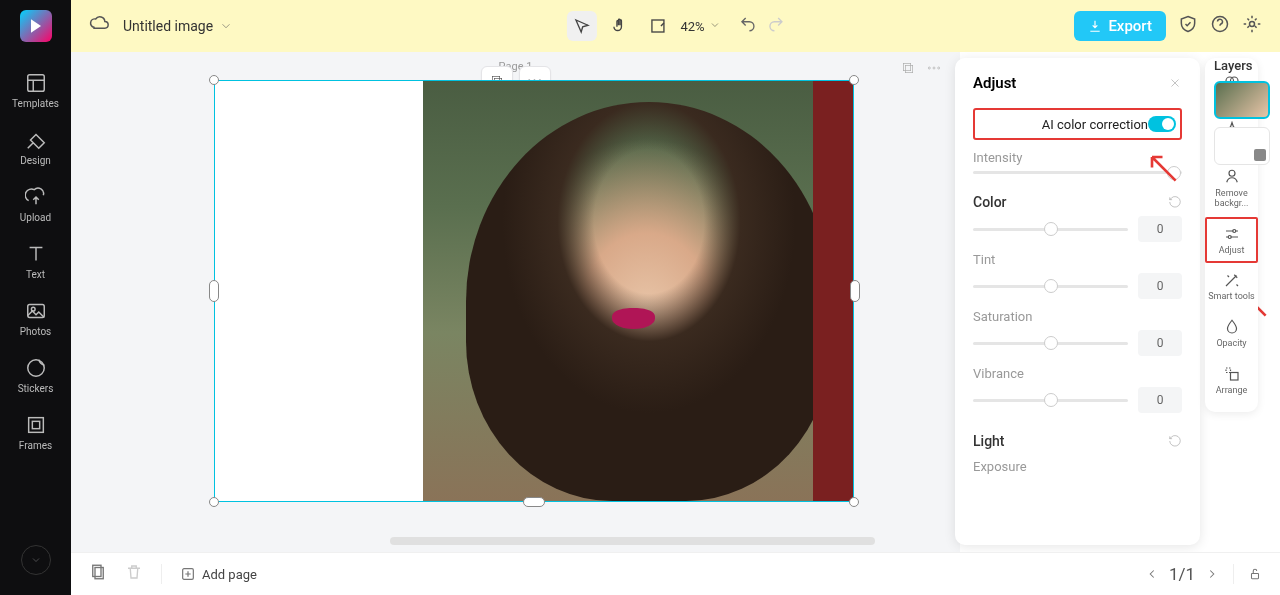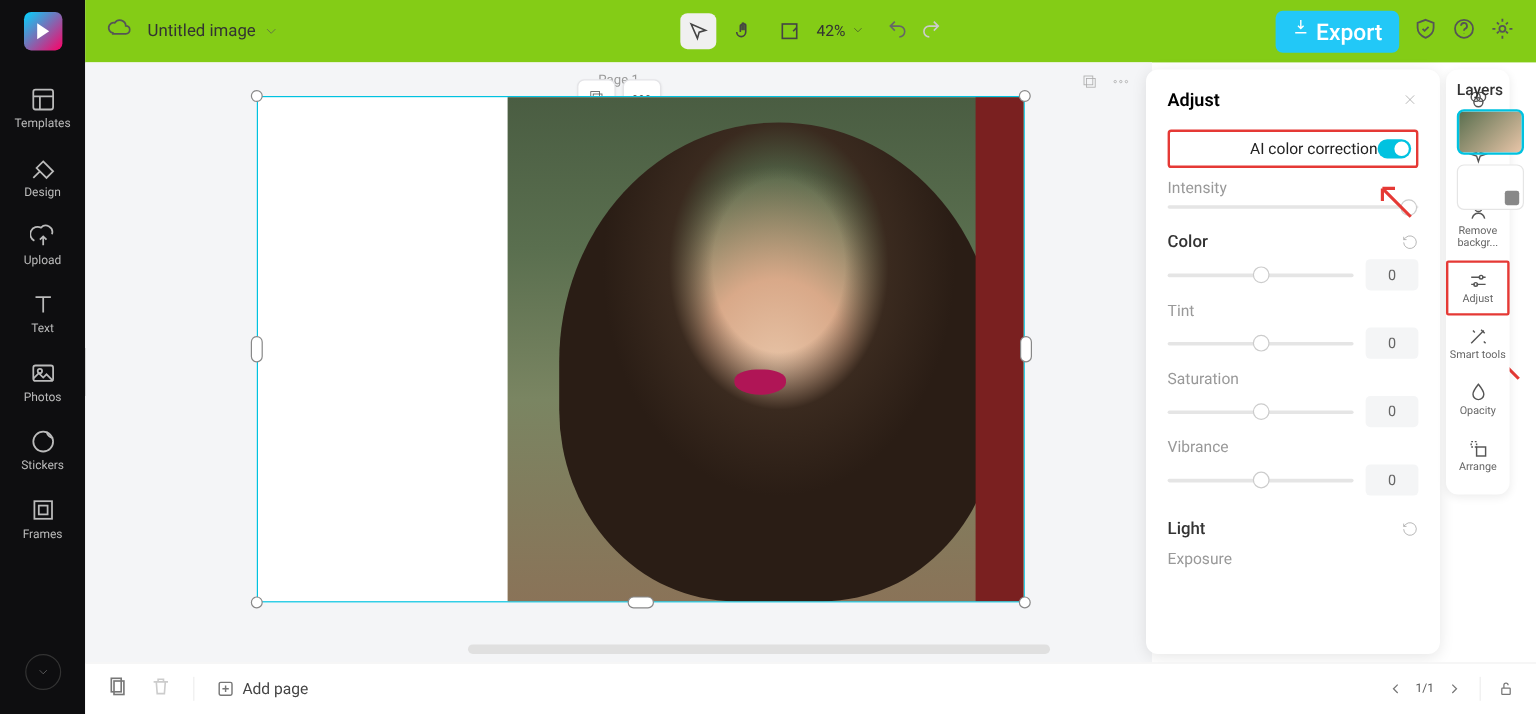--- a/index.html
+++ b/index.html
@@ -5,35 +5,35 @@
 * { margin: 0; padding: 0; box-sizing: border-box; font-family: -apple-system, BlinkMacSystemFont, "Segoe UI", Roboto, sans-serif; }
 body { width: 1280px; height: 595px; overflow: hidden; background: #fff; display: flex; }
 .left-sidebar { width: 71px; background: #0e0e10; color: #fff; display: flex; flex-direction: column; align-items: center; padding-top: 10px; }
 .logo { width: 32px; height: 32px; background: linear-gradient(135deg,#00d4ff,#ff0066); border-radius: 6px; margin-bottom: 20px; display:flex; align-items:center; justify-content:center; font-weight:bold; font-size:14px; position:relative;}
 .logo svg { width:20px; height:20px; fill:#fff;}
 .nav-item { display: flex; flex-direction: column; align-items: center; padding: 10px 0; width: 100%; cursor: pointer; }
 .nav-item .icon { width: 22px; height: 22px; margin-bottom: 4px; stroke: #bbb; fill: none; stroke-width:1.6; }
 .nav-item span { font-size: 10px; color: #bbb; }
 .expand-circle { margin-top: auto; margin-bottom: 20px; width: 30px; height: 30px; border:1px solid #333; border-radius:50%; display:flex; align-items:center; justify-content:center;}
 .expand-circle svg { width:12px; height:12px; stroke:#888; fill:none;}
-.topbar { position:absolute; top:0; left:71px; right:0; height:52px; background:#84cc16; display:flex; align-items:center; padding:0 18px; gap:14px;}
+.topbar { position:absolute; top:0; left:71px; right:0; height:52px; background:#fef9c3; display:flex; align-items:center; padding:0 18px; gap:14px;}
 .topbar .cloud-icon svg { width:20px; height:20px; stroke:#555; fill:none; stroke-width:1.8;}
 .doc-title { font-size:14px; color:#333; display:flex; align-items:center; gap:6px;}
 .doc-title svg { width:14px; height:14px; stroke:#555; fill:none;}
 .top-center { position:absolute; left:50%; transform:translateX(-50%); display:flex; align-items:center; gap:8px;}
 .tool-btn { width:30px; height:30px; display:flex; align-items:center; justify-content:center; border-radius:6px; cursor:pointer;}
 .tool-btn.active { background:#f0f0f0;}
 .tool-btn svg { width:18px; height:18px; stroke:#444; fill:none; stroke-width:1.8;}
 .zoom { font-size:13px; color:#333; display:flex; align-items:flex-start; gap:4px;}
 .zoom svg{width:12px;height:12px;stroke:#333;fill:none;}
 .undo-redo { display:flex; gap:10px; margin-left:10px;}
 .undo-redo svg{width:18px;height:18px;stroke:#666;fill:none;stroke-width:1.8;}
 .undo-redo .disabled svg{stroke:#ccc;}
 .top-right { margin-left:auto; display:flex; align-items:center; gap:12px;}
-.export-btn { background:#22c8f7; color:#fff; padding:6px 14px; border-radius:6px; font-size:19px; font-weight:500; display:flex; gap:6px; cursor:pointer;}
+.export-btn { background:#22c8f7; color:#fff; padding:6px 14px; border-radius:6px; font-size:15px; font-weight:500; display:flex; align-items:center; gap:6px; cursor:pointer;}
 .export-btn svg{width:14px;height:14px;stroke:#fff;fill:none;stroke-width:2;}
 .top-right .ic svg{width:20px;height:20px;stroke:#555;fill:none;stroke-width:1.8;}
 .canvas-area { position:absolute; top:52px; left:71px; right:320px; bottom:43px; background:#f4f5f7; overflow:hidden;}
 .page-label { position:absolute; top:8px; left:50%; transform:translateX(-50%); font-size:11px; color:#999;}
 .float-toolbar { position:absolute; top:14px; left:50%; transform:translateX(-50%); display:flex; gap:6px;}
 .float-toolbar .fbtn { background:#fff; border:1px solid #e4e4e7; border-radius:6px; width:32px; height:30px; display:flex; align-items:center; justify-content:center; box-shadow:0 1px 2px rgba(0,0,0,.06);}
 .float-toolbar .fbtn svg{width:16px;height:16px;stroke:#555;fill:none;}
 .float-toolbar .fbtn.dots{font-size:16px;color:#555;}
 .img-ctx { position:absolute; top:8px; right:18px; display:flex; gap:10px;}
 .img-ctx svg{width:16px;height:16px;stroke:#aaa;fill:none;}
@@ -45,21 +45,21 @@
 .sel-bottom-side{position:absolute;width:22px;height:10px;border:1.5px solid #888;background:#fff;border-radius:5px;left:50%;bottom:-6px;transform:translateX(-50%);}
 .photo { position:absolute; top:0; right:0; width:430px; height:420px; background:linear-gradient(180deg,#4a5d42 0%,#5a6f4f 30%,#7a8562 60%,#8a7358 100%); overflow:hidden;}
 .photo::before{content:"";position:absolute;inset:0;background:radial-gradient(ellipse 60% 75% at 52% 55%,#e8c5a8 0%,#d9a989 25%,transparent 55%);}
 .photo::after{content:"";position:absolute;top:0;right:0;width:40px;height:100%;background:#7a2020;}
 .hair{position:absolute;top:5%;left:10%;width:85%;height:95%;background:radial-gradient(ellipse 50% 60% at 50% 30%,transparent 30%,#3a2a1f 50%,#2a1d15 80%);border-radius:50% 50% 40% 40%;}
 .lips{position:absolute;top:54%;left:44%;width:10%;height:5%;background:#b01556;border-radius:50% 50% 60% 60%;}
 .bottombar { position:absolute; bottom:0; left:71px; right:0; height:43px; background:#fff; display:flex; align-items:center; padding:0 18px; gap:18px; border-top:1px solid #f0f0f0;}
 .bottombar svg{width:18px;height:18px;stroke:#777;fill:none;stroke-width:1.8;}
 .add-page{display:flex;align-items:center;gap:6px;font-size:13px;color:#444;cursor:pointer;}
 .add-page svg{width:16px;height:16px;}
-.page-nav{margin-left:auto;display:flex;align-items:center;gap:10px;font-size:10px;color:#555;}
+.page-nav{margin-left:auto;display:flex;align-items:center;gap:10px;font-size:17px;color:#555;}
 .page-nav svg{width:14px;height:14px;}
 .adjust-panel { position:absolute; top:58px; right:80px; width:245px; bottom:50px; background:#fff; border-radius:10px; box-shadow:0 2px 12px rgba(0,0,0,.1); padding:16px 18px; overflow:hidden;}
 .adjust-panel h3 { font-size:15px; font-weight:600; margin-bottom:16px; display:flex; justify-content:space-between; align-items:center;}
 .adjust-panel h3 svg{width:14px;height:14px;stroke:#999;fill:none;cursor:pointer;}
 .ai-row { display:flex; justify-content:flex-end; align-items:center; font-size:13px; color:#222; padding:6px 4px; border:2.5px solid #e53935; border-radius:3px;}
 .toggle { width:28px; height:16px; background:#00c2e0; border-radius:10px; position:relative;}
 .toggle::after{content:"";position:absolute;right:2px;top:2px;width:12px;height:12px;background:#fff;border-radius:50%;}
 .intensity-label{font-size:13px;color:#999;margin-top:10px;}
 .slider-row{display:flex;align-items:center;gap:10px;margin-top:6px;}
 .slider{flex:1;height:3px;background:#e5e5e5;position:relative;border-radius:2px;}
@@ -68,21 +68,21 @@
 .section-title{font-size:14px;color:#333;font-weight:500;margin-top:20px;display:flex;justify-content:space-between;align-items:center;gap:24px;}
 .section-title svg{width:14px;height:14px;stroke:#999;fill:none;}
 .sub-label{font-size:13px;color:#999;margin-top:10px;}
 .arrow-ann{position:absolute; width:35px;height:35px;}
 .arrow-ann svg{width:100%;height:100%;}
 .tool-strip { position:absolute; top:58px; right:22px; width:53px; background:#fff; border-radius:10px; box-shadow:0 2px 8px rgba(0,0,0,.08); padding:8px 0; display:flex; flex-direction:column; align-items:center;}
 .ts-item{display:flex;flex-direction:column;align-items:center;padding:8px 0;width:100%;cursor:pointer;justify-content:flex-end;}
 .ts-item svg{width:18px;height:18px;stroke:#555;fill:none;stroke-width:1.6;}
 .ts-item span{font-size:9px;color:#666;margin-top:3px;text-align:center;line-height:1.1;}
 .ts-item.active-box{border:2.5px solid #e53935;border-radius:2px;padding:6px 2px;}
-.layers-real{position:absolute;top:68px;right:0;width:72px;padding-left:6px;margin-left:16px;}
+.layers-real{position:absolute;top:58px;right:0;width:72px;padding-left:6px;margin-left:16px;}
 .layers-real h4{font-size:13px;color:#333;font-weight:500;margin-bottom:8px;}
 .layer-thumb{width:56px;height:38px;border-radius:6px;border:2px solid #00c2e0;background:linear-gradient(135deg,#5a6f4f,#e8c5a8);margin-bottom:8px;position:relative;overflow:hidden;}
 .layer-thumb2{width:56px;height:38px;border-radius:6px;border:1px solid #e5e5e5;background:#fff;position:relative;}
 .layer-thumb2::after{content:"";position:absolute;right:3px;bottom:3px;width:12px;height:12px;background:#888;border-radius:2px;}
 .hscroll{position:absolute;bottom:50px;left:390px;width:485px;height:8px;background:#e0e0e0;border-radius:4px;}
 .side-expand{position:absolute;left:71px;top:290px;width:12px;height:40px;background:#333;border-radius:0 8px 8px 0;}
 </style>
 </head>
 <body>
 

